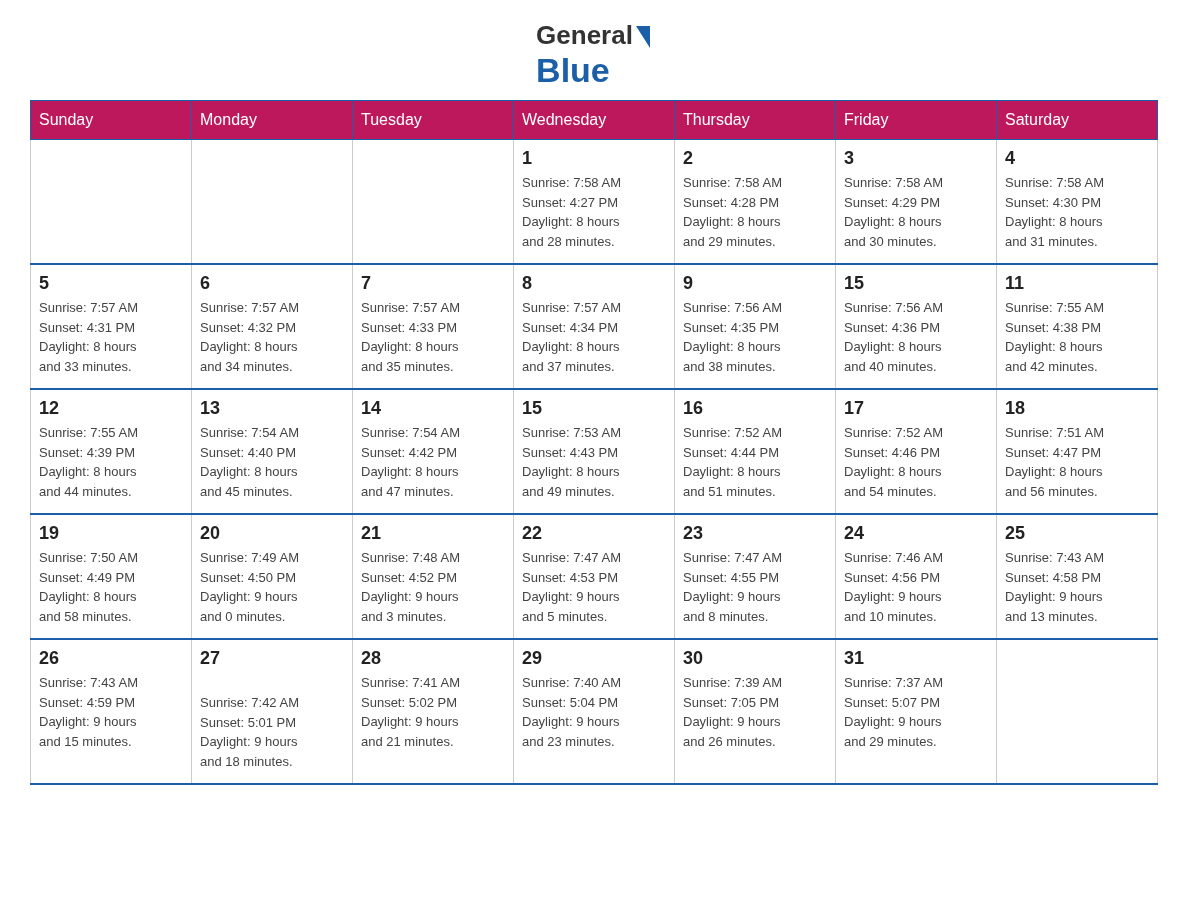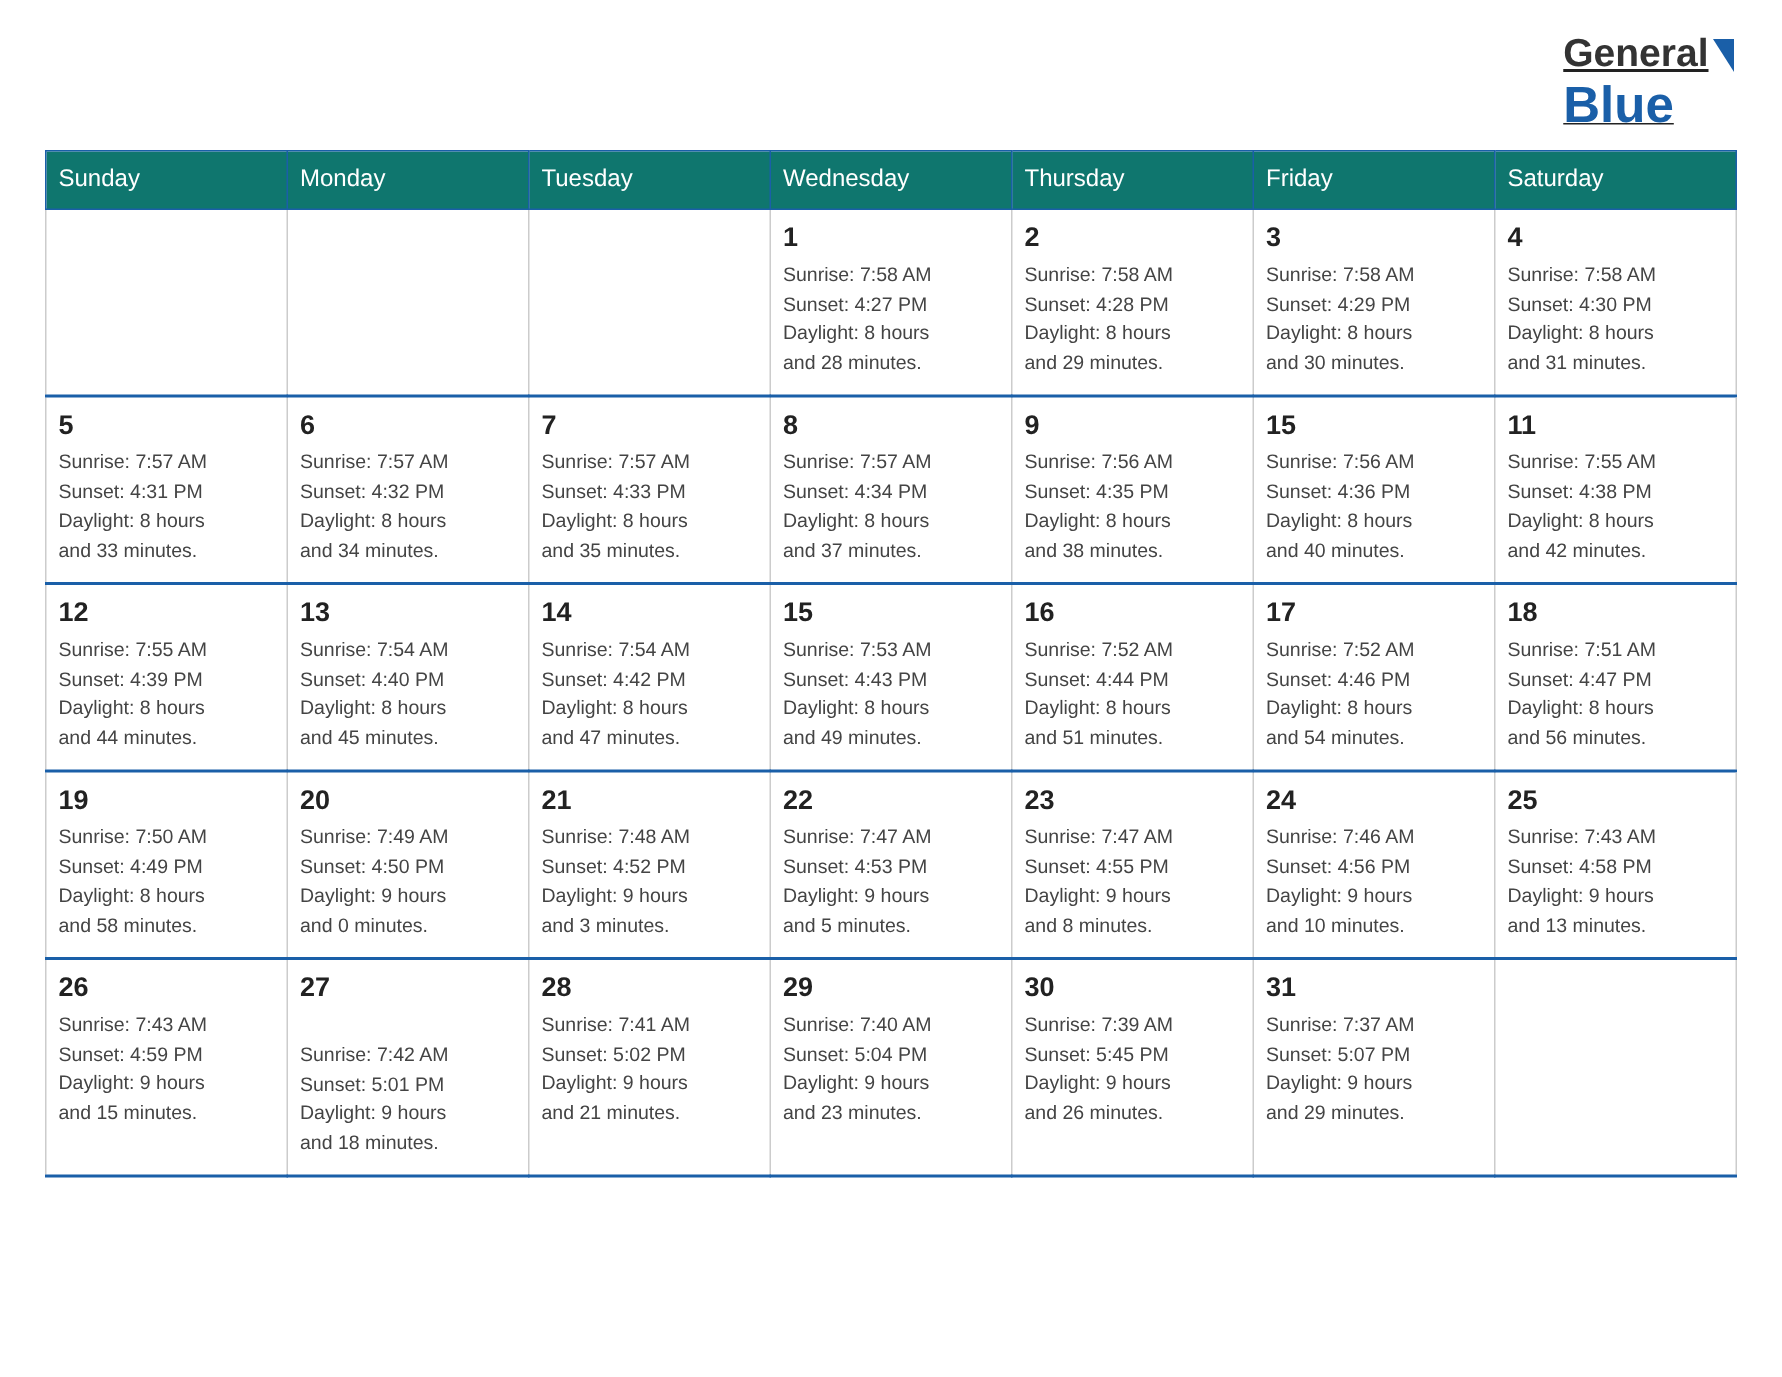--- a/index.html
+++ b/index.html
@@ -7,23 +7,22 @@
       font-family: Arial, Helvetica, sans-serif;
       background: #fff;
       color: #222;
       width: 1188px;
       min-height: 918px;
       padding: 20px 30px;
     }
     .header {
       display: flex;
       align-items: flex-start;
-      justify-content: flex-end;
+      justify-content: center;
       margin-bottom: 10px;
-      text-decoration: underline;
     }
     .logo-text-general {
       font-size: 26px;
       font-weight: bold;
       color: #333;
     }
     .logo-text-blue {
       font-size: 34px;
       font-weight: bold;
       color: #1a5fa8;
@@ -41,21 +40,21 @@
       font-size: 20px;
       color: #555;
       margin-top: 4px;
     }
     .calendar {
       width: 100%;
       border-collapse: collapse;
       margin-top: 10px;
     }
     .calendar thead tr {
-      background-color: #0f766e;
+      background-color: #be185d;
       color: #fff;
     }
     .calendar thead th {
       padding: 10px 8px;
       font-size: 16px;
       font-weight: normal;
       text-align: left;
       border: 1px solid #1a5fa8;
     }
     .calendar tbody tr {
@@ -346,21 +345,21 @@
         <td>
           <span class="day-number">29</span>
           <div class="day-info" style="white-space: pre-line;">Sunrise: 7:40 AM
 Sunset: 5:04 PM
 Daylight: 9 hours
 and 23 minutes.</div>
         </td>
         <td>
           <span class="day-number">30</span>
           <div class="day-info" style="white-space: pre-line;">Sunrise: 7:39 AM
-Sunset: 5:45 PM
+Sunset: 7:05 PM
 Daylight: 9 hours
 and 26 minutes.</div>
         </td>
         <td>
           <span class="day-number">31</span>
           <div class="day-info" style="white-space: pre-line;">Sunrise: 7:37 AM
 Sunset: 5:07 PM
 Daylight: 9 hours
 and 29 minutes.</div>
         </td>

